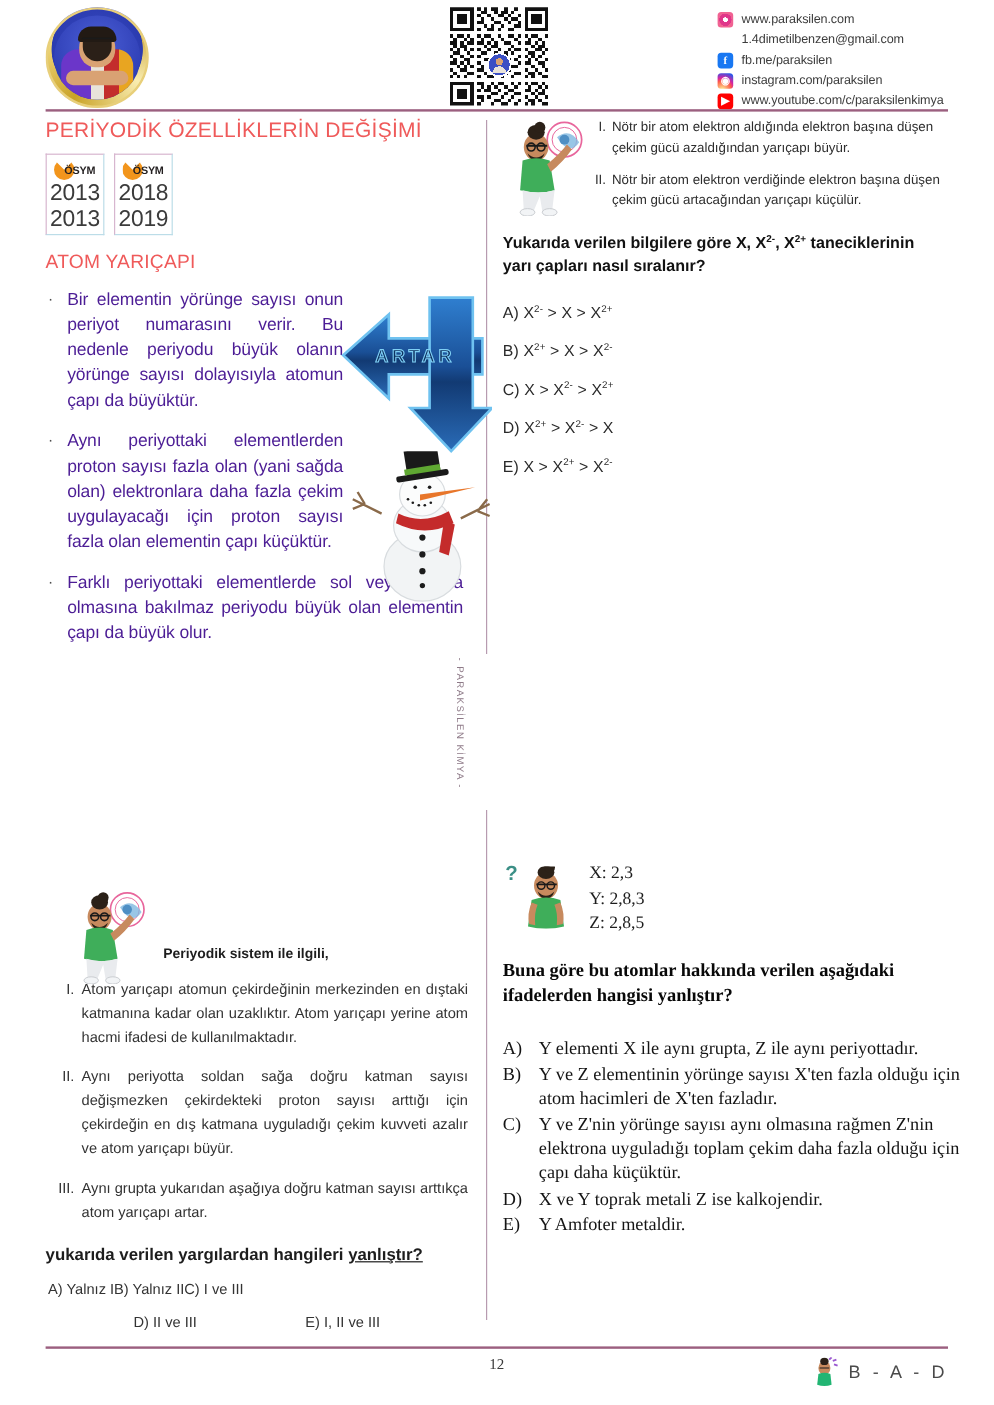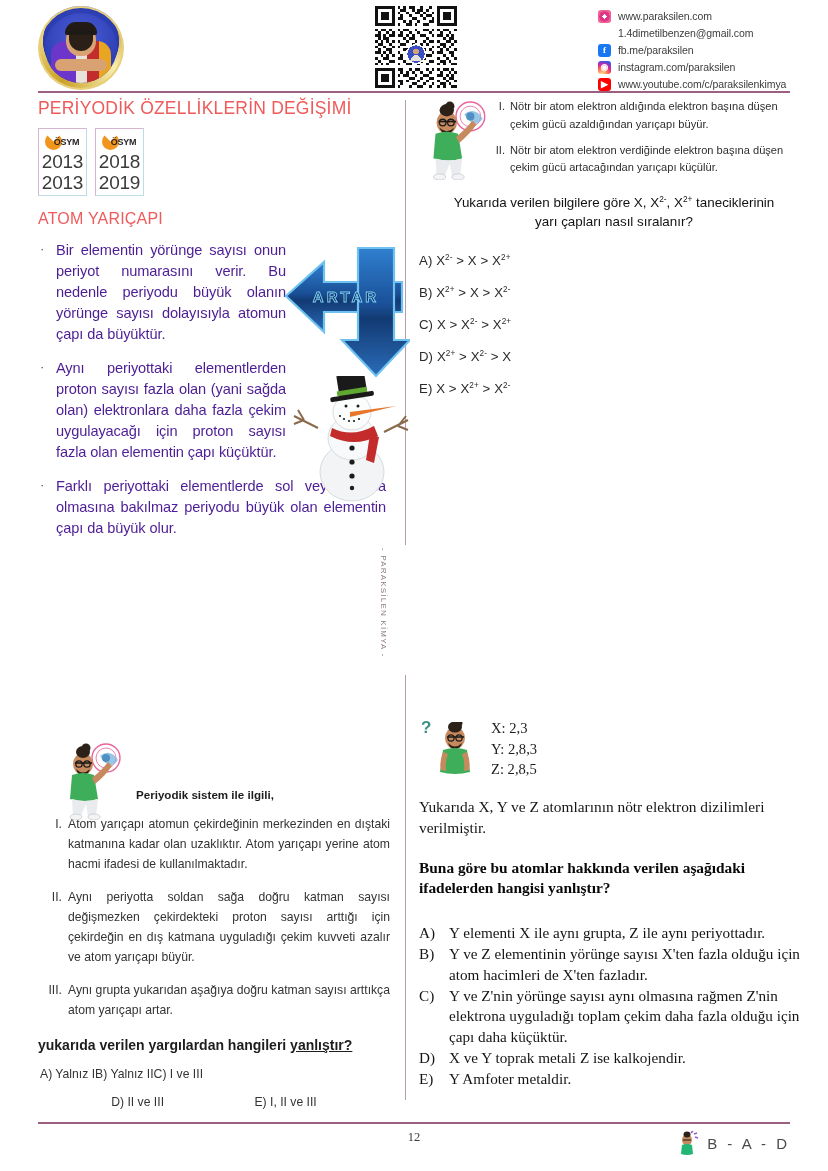--- a/index.html
+++ b/index.html
@@ -300,24 +300,23 @@
     font-size: 11.1px;
     line-height: 1.6;
     color: #2e2e2e;
     margin-bottom: 8px;
   }
   .rq-row .rn { flex: 0 0 18px; text-align: right; padding-right: 5px; }
   .rq-row .rt { flex: 1; }
   .rq-prompt {
     margin-top: 16px;
     font-size: 13.4px;
-    font-weight: normal;
+    font-weight: bold;
     line-height: 1.42;
     color: #121212;
-    text-align: center;
   }
   .rq-options { margin-top: 22px; }
   .rq-opt {
     font-size: 13.2px;
     color: #2a2a2a;
     margin-bottom: 17px;
     letter-spacing: 0.1px;
   }
   sup { font-size: 0.62em; vertical-align: super; line-height: 0; }
 
@@ -898,21 +897,20 @@
       <path d="M34 30 q4 10 2 18 l-5 1 q1 -10 -2 -17z" fill="#c78a5e"></path>
     </svg>
   </div>
 
   <div class="brq-config">
     <div>X: 2,3</div>
     <div>Y: 2,8,3</div>
     <div>Z: 2,8,5</div>
   </div>
 
-  <div class="brq-lead">Yukarıda X, Y ve Z atomlarının nötr elektron dizilimleri verilmiştir.</div>
   <div class="brq-prompt">Buna göre bu atomlar hakkında verilen aşağıdaki ifadelerden hangisi yanlıştır?</div>
 
   <div class="brq-opts">
     <div class="brq-opt">
       <span class="ol">A)</span>
       <span class="ot">Y elementi X ile aynı grupta, Z ile aynı periyottadır.</span>
     </div>
     <div class="brq-opt">
       <span class="ol">B)</span>
       <span class="ot">Y ve Z elementinin yörünge sayısı X'ten fazla olduğu için atom hacimleri de X'ten fazladır.</span>

